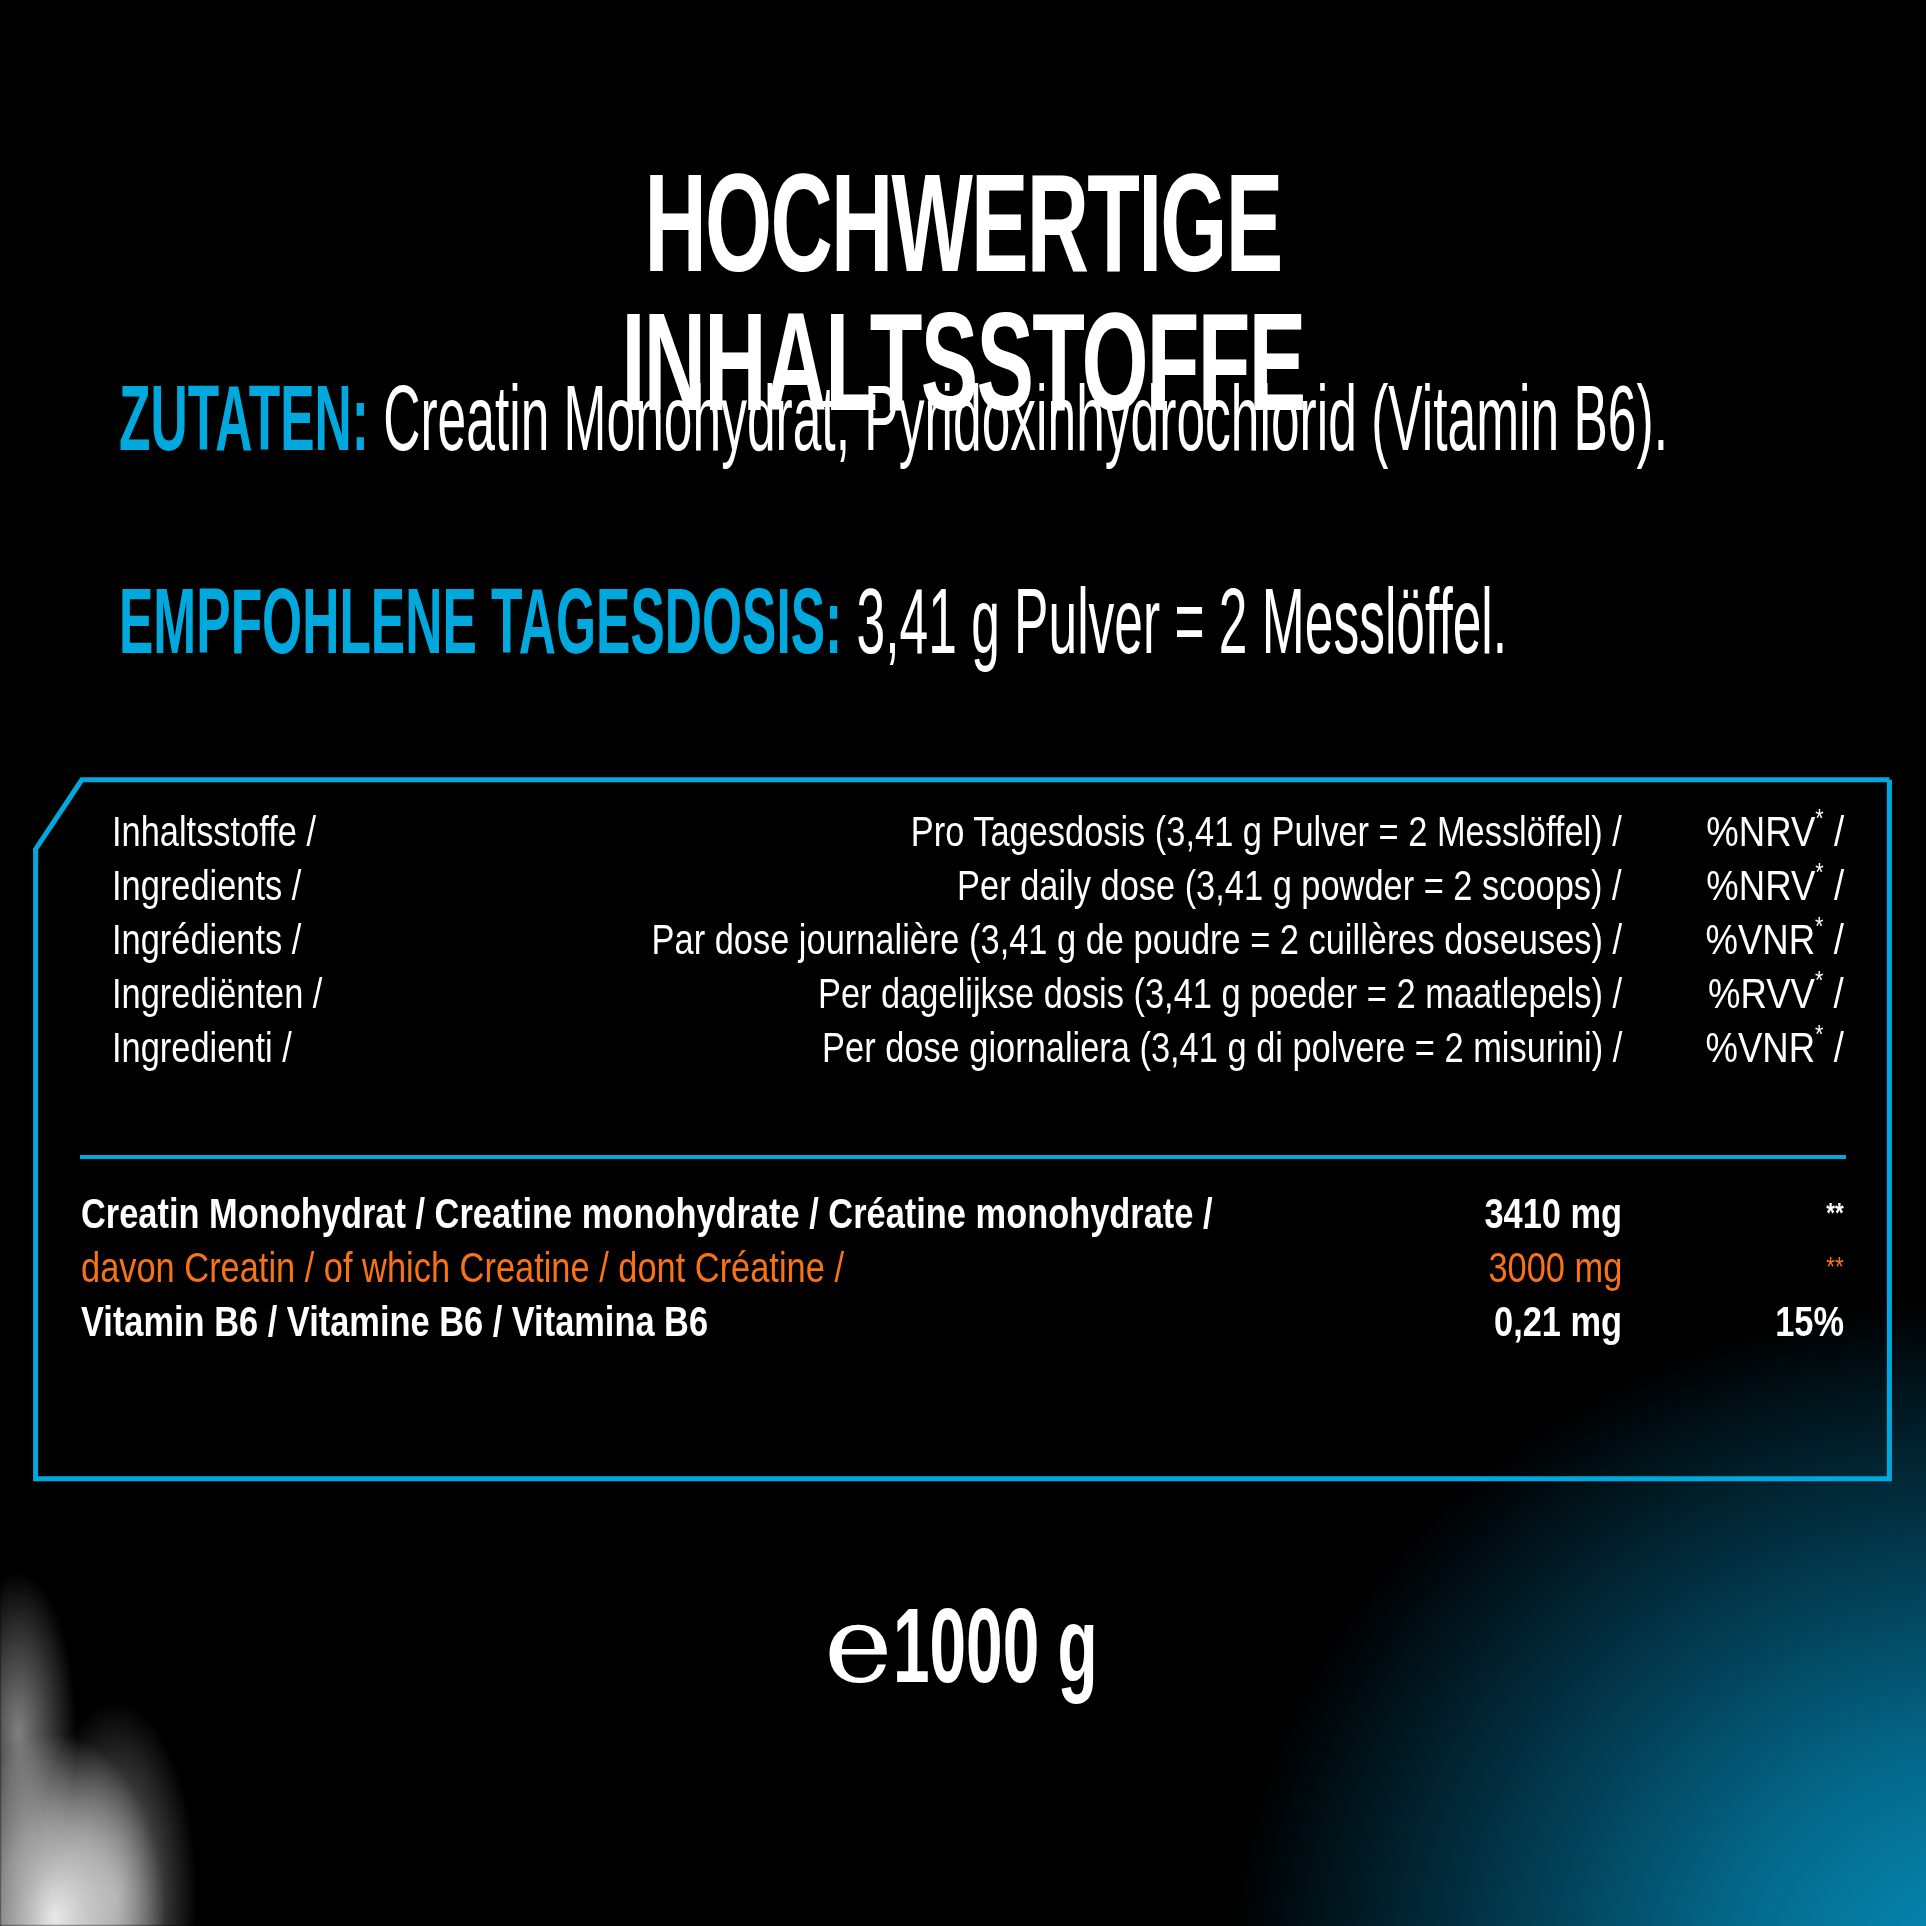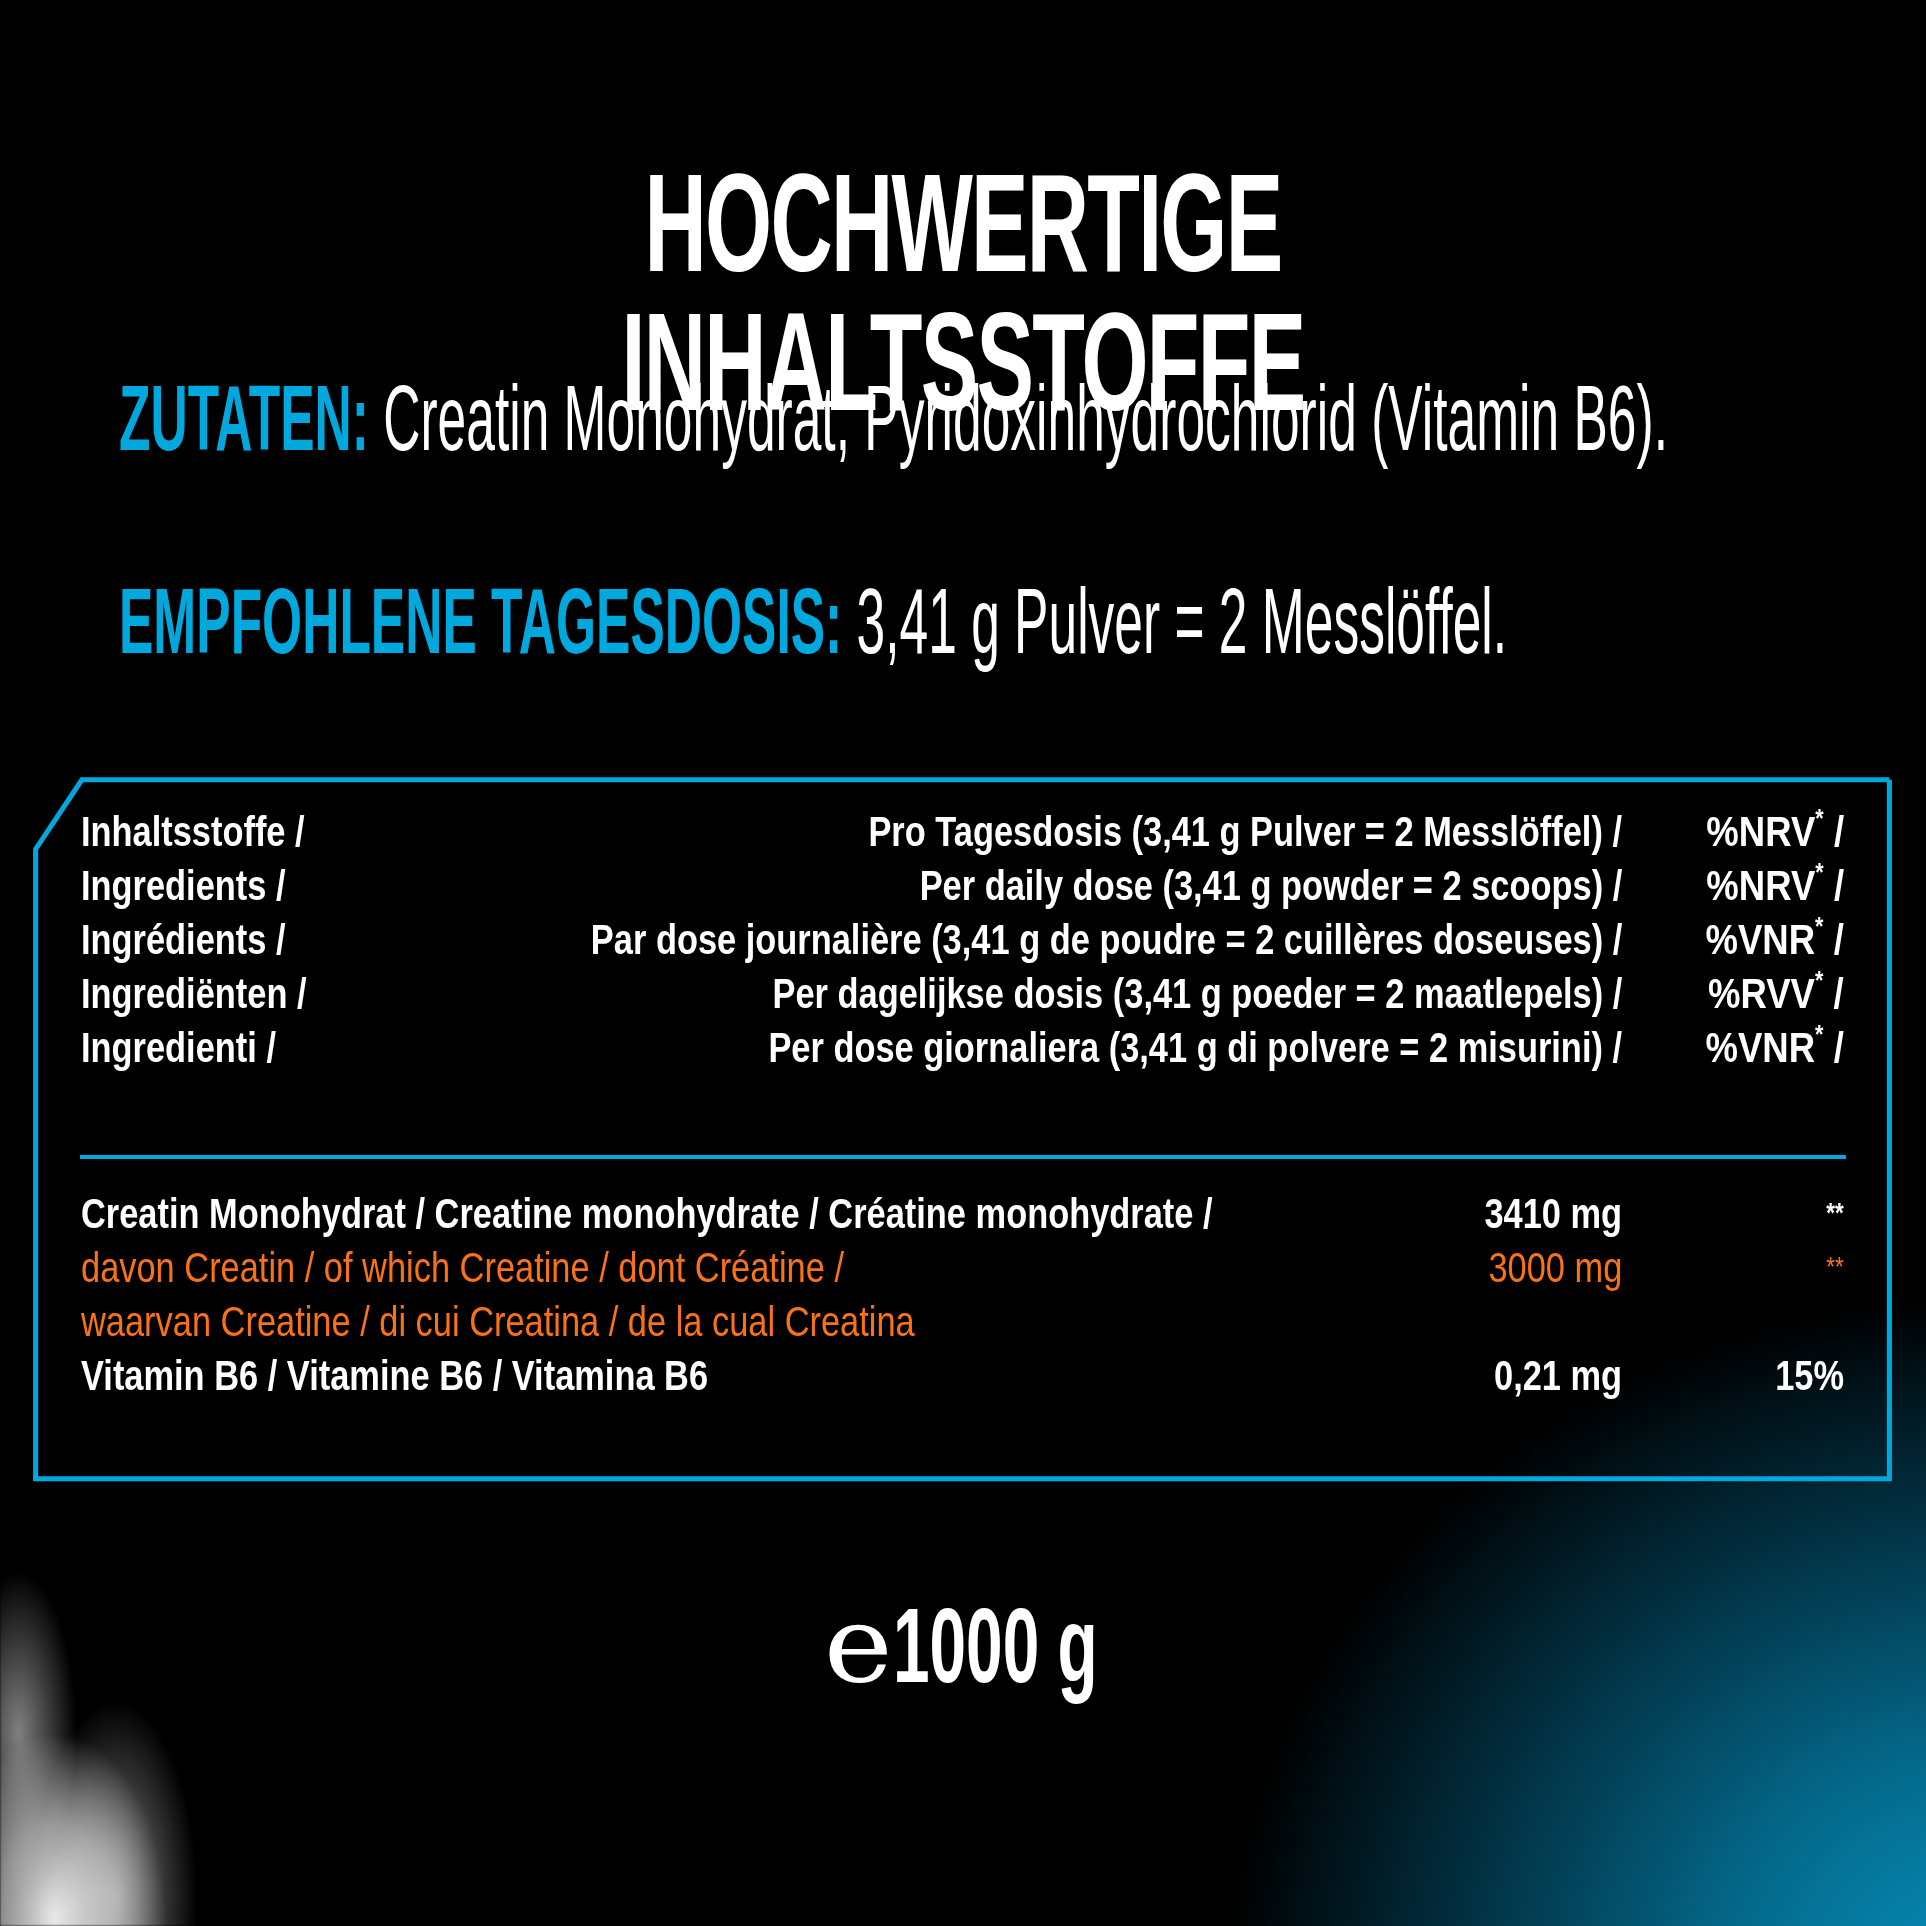--- a/index.html
+++ b/index.html
@@ -38,21 +38,21 @@
     .line .value { color: #fff; font-weight: normal; }
     .line1 { top: 372px; }
     .line2 { top: 575px; }
 
     .table-frame {
       position: absolute; left: 31px; top: 775px; width: 1863px; height: 710px;
     }
     .table-frame svg { position: absolute; left: 0; top: 0; }
 
     .hdr { position: absolute; left: 81px; top: 804px; width: 1763px; }
-    .hdr-row { position: relative; height: 54px; font-size: 43px; font-weight: bold; line-height: 54px; }
+    .hdr-row { position: relative; height: 54px; font-size: 43px; font-weight: normal; line-height: 54px; margin-left: 31px; }
     .hdr-row .c1 { position: absolute; left: 0; white-space: nowrap; transform: scaleX(0.8); transform-origin: left center; }
     .hdr-row .c2 { position: absolute; right: 222px; white-space: nowrap; transform: scaleX(0.8); transform-origin: right center; }
     .hdr-row .c3 { position: absolute; right: 0; white-space: nowrap; transform: scaleX(0.85); transform-origin: right center; }
     .hdr-row .c3 sup { font-size: 25.4px; vertical-align: top; line-height: 28px; }
 
     .divider { position: absolute; left: 80px; top: 1155px; width: 1766px; height: 4.2px; background: #00a8de; }
 
     .body-rows { position: absolute; left: 81px; top: 1186px; width: 1763px; }
     .brow { position: relative; height: 54px; font-size: 43px; line-height: 54px; text-align: right; }
     .brow.bold { font-weight: bold; }
@@ -130,25 +130,20 @@
   <div class="brow bold">
     <span class="name">Creatin Monohydrat / Creatine monohydrate / Créatine monohydrate /</span>
     <span class="amt">3410 mg</span>
     <span class="nrv stars">**</span>
   </div>
   <div class="brow light">
     <span class="name">davon Creatin / of which Creatine / dont Créatine /</span>
     <span class="amt">3000 mg</span>
     <span class="nrv stars">**</span>
   </div>
-  <div class="brow light">
-    <span class="name">waarvan Creatine / di cui Creatina / de la cual Creatina</span>
-    <span class="amt"></span>
-    <span class="nrv"></span>
-  </div>
   <div class="brow bold">
     <span class="name">Vitamin B6 / Vitamine B6 / Vitamina B6</span>
     <span class="amt">0,21 mg</span>
     <span class="nrv">15%</span>
   </div>
 </div>
 
 <div class="net">
   <span class="estim">e</span><span class="weight">1000 g</span>
 </div>

